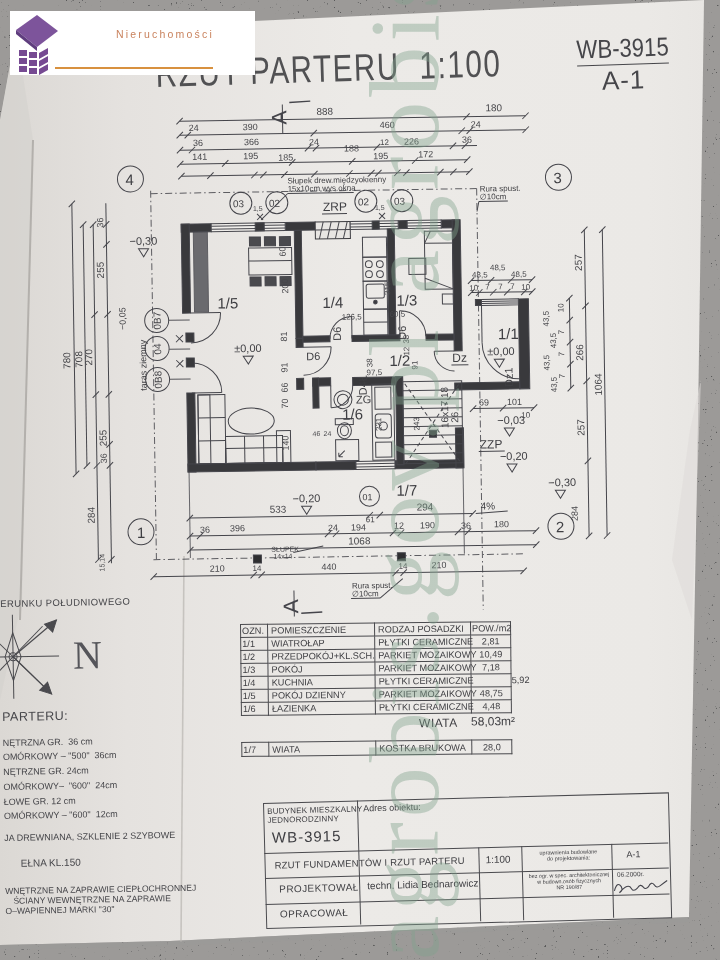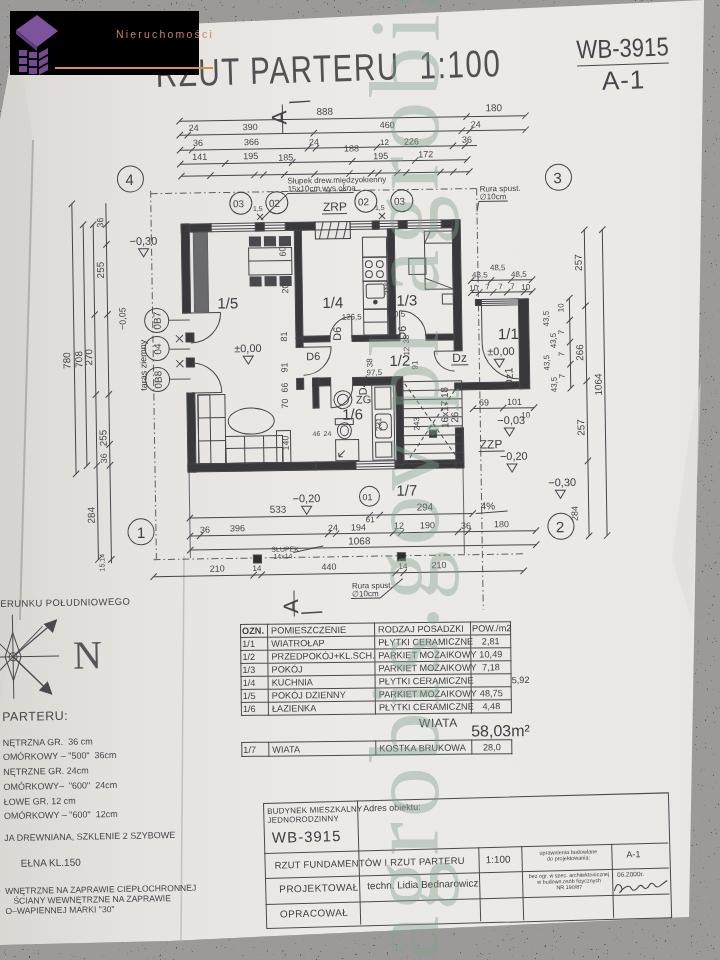--- a/index.html
+++ b/index.html
@@ -785,21 +785,21 @@
   <path d="M 381 214 l 6 6 M 387 214 l -6 6"></path>
 </g>
 
 </g>
 </svg>
 
 <div class="abs" style="left:240px;top:624px;width:272px;transform:rotate(-0.6deg);transform-origin:0 0;z-index:15;color:#3e3e42;">
   <table style="border-collapse:collapse;table-layout:fixed;width:271px;font-size:9.2px;letter-spacing:0px;white-space:nowrap;">
     <tbody>
         <tr style="height:13px;">
-      <td style="border:1.2px solid #4a4a4e;width:24px;padding:0 1px;font-weight:bold;">OZN.</td>
+      <td style="border:1.2px solid #4a4a4e;width:24px;padding:0 1px;">OZN.</td>
       <td style="border:1.2px solid #4a4a4e;width:100px;padding:0 3px;">POMIESZCZENIE</td>
       <td style="border:1.2px solid #4a4a4e;width:89px;padding:0 3px;">RODZAJ POSADZKI</td>
       <td style="border:1.2px solid #4a4a4e;padding:0 1px;">POW./m2</td>
     </tr>
     <tr style="height:13px;">
           <td style="border:1.2px solid #4a4a4e;padding:0 1px;">1/1</td>
           <td style="border:1.2px solid #4a4a4e;padding:0 3px;">WIATROŁAP</td>
           <td style="border:1.2px solid #4a4a4e;padding:0 3px;">PŁYTKI CERAMICZNE</td>
           <td style="border:1.2px solid #4a4a4e;text-align:center;">2,81</td>
         </tr>
@@ -830,21 +830,21 @@
     <tr style="height:13px;">
           <td style="border:1.2px solid #4a4a4e;padding:0 1px;">1/6</td>
           <td style="border:1.2px solid #4a4a4e;padding:0 3px;">ŁAZIENKA</td>
           <td style="border:1.2px solid #4a4a4e;padding:0 3px;">PŁYTKI CERAMICZNE</td>
           <td style="border:1.2px solid #4a4a4e;text-align:center;">4,48</td>
         </tr>
   </tbody>
     </table>
 
   <div style="position:absolute;left:178px;top:94px;font-size:12px;letter-spacing:0.5px;">WIATA</div>
-  <div style="position:absolute;left:230px;top:93px;font-size:16px;margin-top:8px;">58,03m²</div>
+  <div style="position:absolute;left:230px;top:93px;font-size:12px;">58,03m²</div>
 
   <table style="border-collapse:collapse;table-layout:fixed;width:271px;font-size:9.2px;letter-spacing:0px;white-space:nowrap;margin-top:26px;">
     <tbody>
         <tr style="height:14px;">
           <td style="border:1.2px solid #4a4a4e;width:24px;padding:0 1px;">1/7</td>
           <td style="border:1.2px solid #4a4a4e;width:100px;padding:0 3px;">WIATA</td>
           <td style="border:1.2px solid #4a4a4e;width:89px;padding:0 3px;">KOSTKA BRUKOWA</td>
           <td style="border:1.2px solid #4a4a4e;text-align:center;">28,0</td>
         </tr>
   </tbody>
@@ -918,21 +918,21 @@
   <div class="abs" style="left:8px;top:301px;font-size:8.6px;">ŚCIANY WEWNĘTRZNE NA ZAPRAWIE</div>
   <div class="abs" style="left:0px;top:311px;font-size:8.6px;">O–WAPIENNEJ MARKI "30"</div>
 </div>
 
 <div class="abs" style="left:0;top:0;width:720px;height:960px;overflow:hidden;pointer-events:none;z-index:40">
   <div style="position:absolute;left:355px;top:960px;transform-origin:0 0;transform:rotate(-90deg);
        font-family:'Liberation Serif',serif;font-size:100px;line-height:100px;letter-spacing:5px;
        color:rgba(128,163,140,0.42);white-space:nowrap;">agrobis.gov.pl&nbsp;agrobis.gov.pl</div>
 </div>
 
-<div class="abs" style="left:10px;top:11px;width:189px;height:64px;background:#000000;z-index:30">
+<div class="abs" style="left:10px;top:11px;width:245px;height:64px;background:#ffffff;z-index:30">
 
   <svg class="abs" style="left:0px;top:0px" width="62" height="64" viewBox="0 0 62 64">
     <polygon points="27,4 48,20 27,36 6,19" fill="#7d549b"></polygon>
     <polygon points="27,36 6,19 6,23 27,40" fill="#5f3d7e"></polygon>
     <g fill="#764a92">
       <rect x="9" y="39" width="8" height="6"></rect>
         <rect x="19" y="41" width="8" height="6"></rect>
       <rect x="9" y="47" width="8" height="6"></rect>
         <rect x="19" y="49" width="8" height="6"></rect>
       <rect x="9" y="55" width="8" height="6"></rect>

